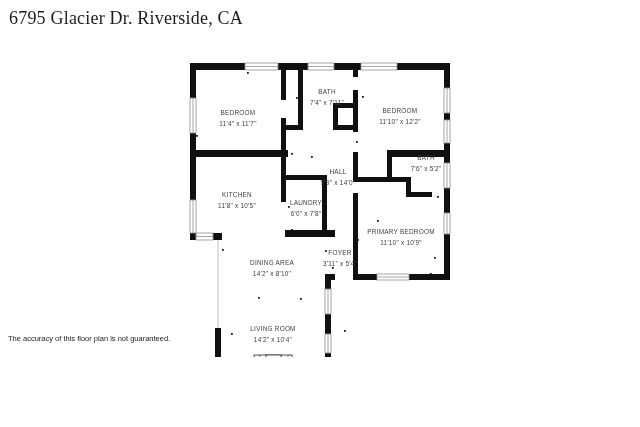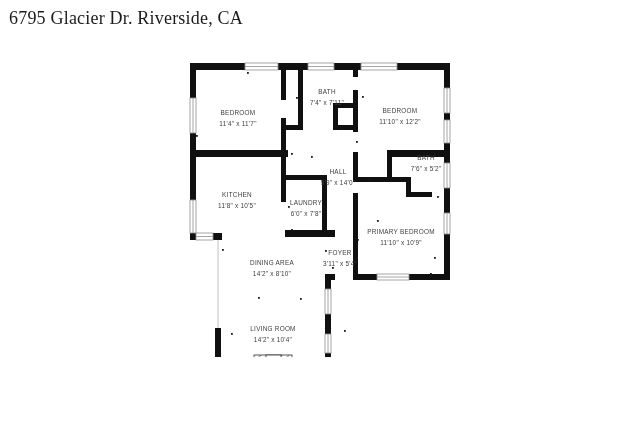--- a/index.html
+++ b/index.html
@@ -143,14 +143,15 @@
         <text x="340" y="255" text-anchor="middle" class="room-name">FOYER</text>
         <text x="340" y="265.5" text-anchor="middle" class="room-dims">3'11" x 5'4"</text>
         <text x="272" y="265" text-anchor="middle" class="room-name">DINING AREA</text>
         <text x="272" y="275.5" text-anchor="middle" class="room-dims">14'2" x 8'10"</text>
         <text x="273" y="331" text-anchor="middle" class="room-name">LIVING ROOM</text>
         <text x="273" y="341.5" text-anchor="middle" class="room-dims">14'2" x 10'4"</text>
       </g>
   </svg>
 
   <div class="footer">
+    <div>The accuracy of this floor plan is not guaranteed.</div>
   </div>
 </div>
 
 </body></html>

